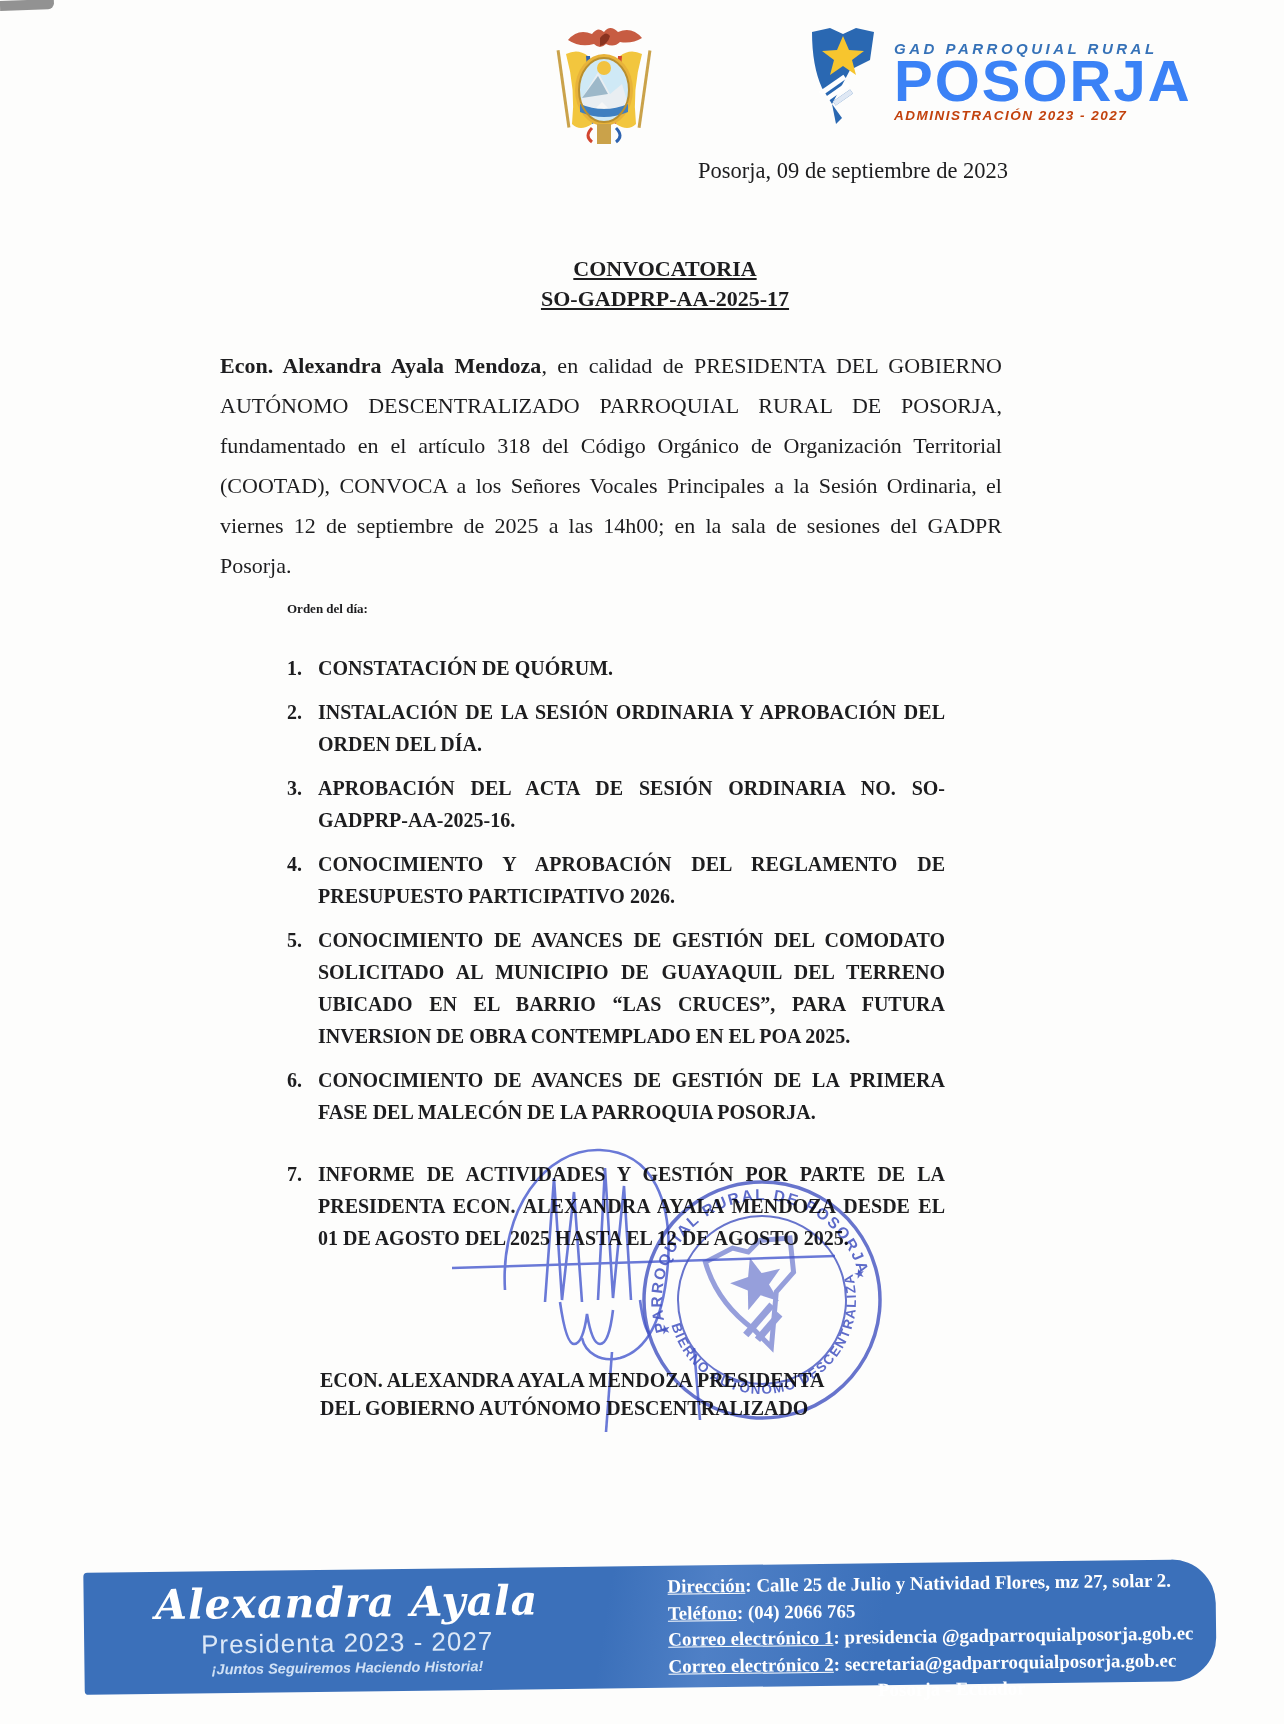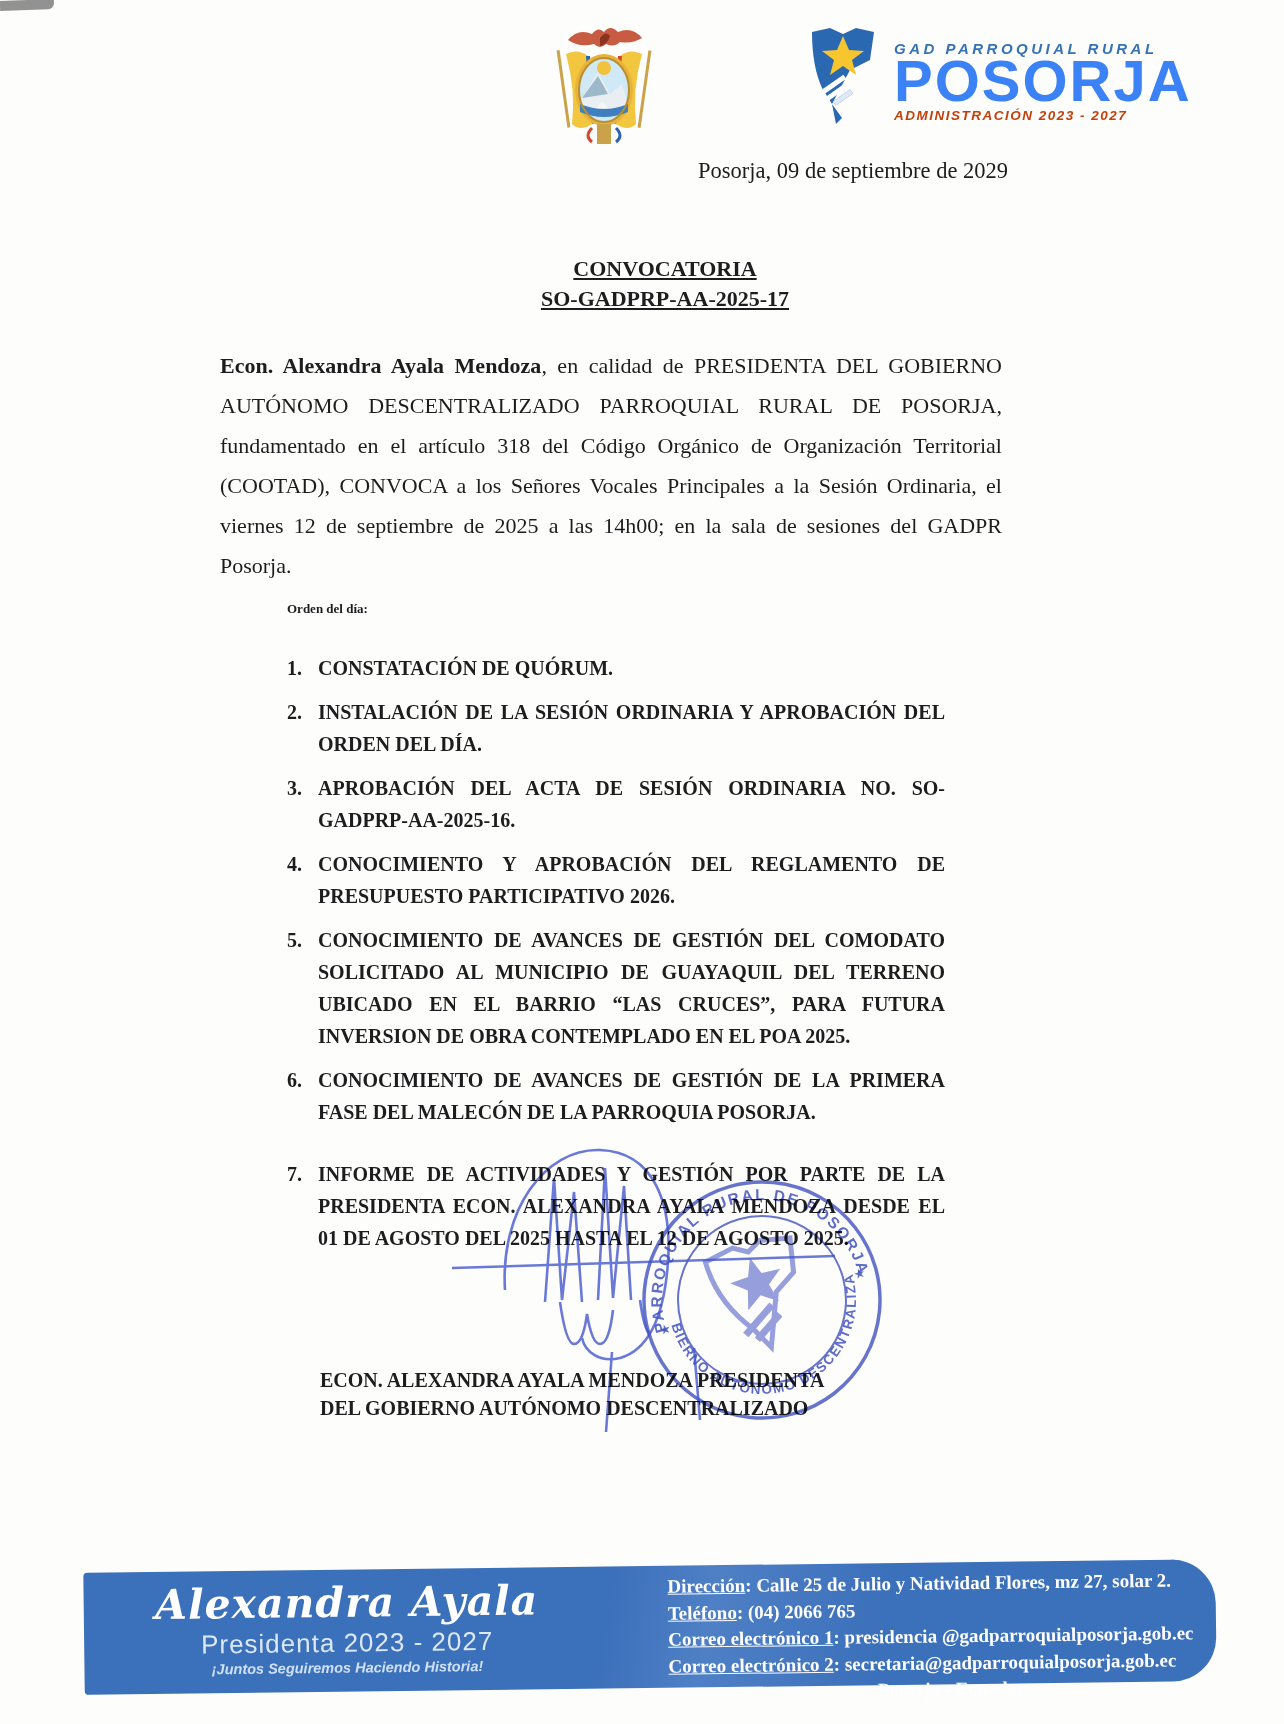--- a/index.html
+++ b/index.html
@@ -100,21 +100,21 @@
       </g>
       <path d="M26 78 L36 92 L30 98 Z" fill="#2a68b2"></path>
     </svg>
     <div class="logo-text">
       <span class="logo-line1">GAD PARROQUIAL RURAL</span>
       <span class="logo-line2">POSORJA</span>
       <span class="logo-line3">ADMINISTRACIÓN 2023 - 2027</span>
     </div>
   </div>
 
-  <div class="date-line">Posorja, 09 de septiembre de 2029</div>
+  <div class="date-line">Posorja, 09 de septiembre de 2023</div>
 
   <div class="title-block">
     <div>CONVOCATORIA</div>
     <div>SO-GADPRP-AA-2025-17</div>
   </div>
 
   <div class="body-par"><span class="lead">Econ. Alexandra Ayala Mendoza</span><span>, en calidad de PRESIDENTA DEL GOBIERNO AUTÓNOMO DESCENTRALIZADO PARROQUIAL RURAL DE POSORJA, fundamentado en el artículo 318 del Código Orgánico de Organización Territorial (COOTAD), CONVOCA a los Señores Vocales Principales a la Sesión Ordinaria, el viernes 12 de septiembre de 2025 a las 14h00; en la sala de sesiones del GADPR Posorja.</span></div>
 
   <div class="agenda-heading">Orden del día:</div>
 

